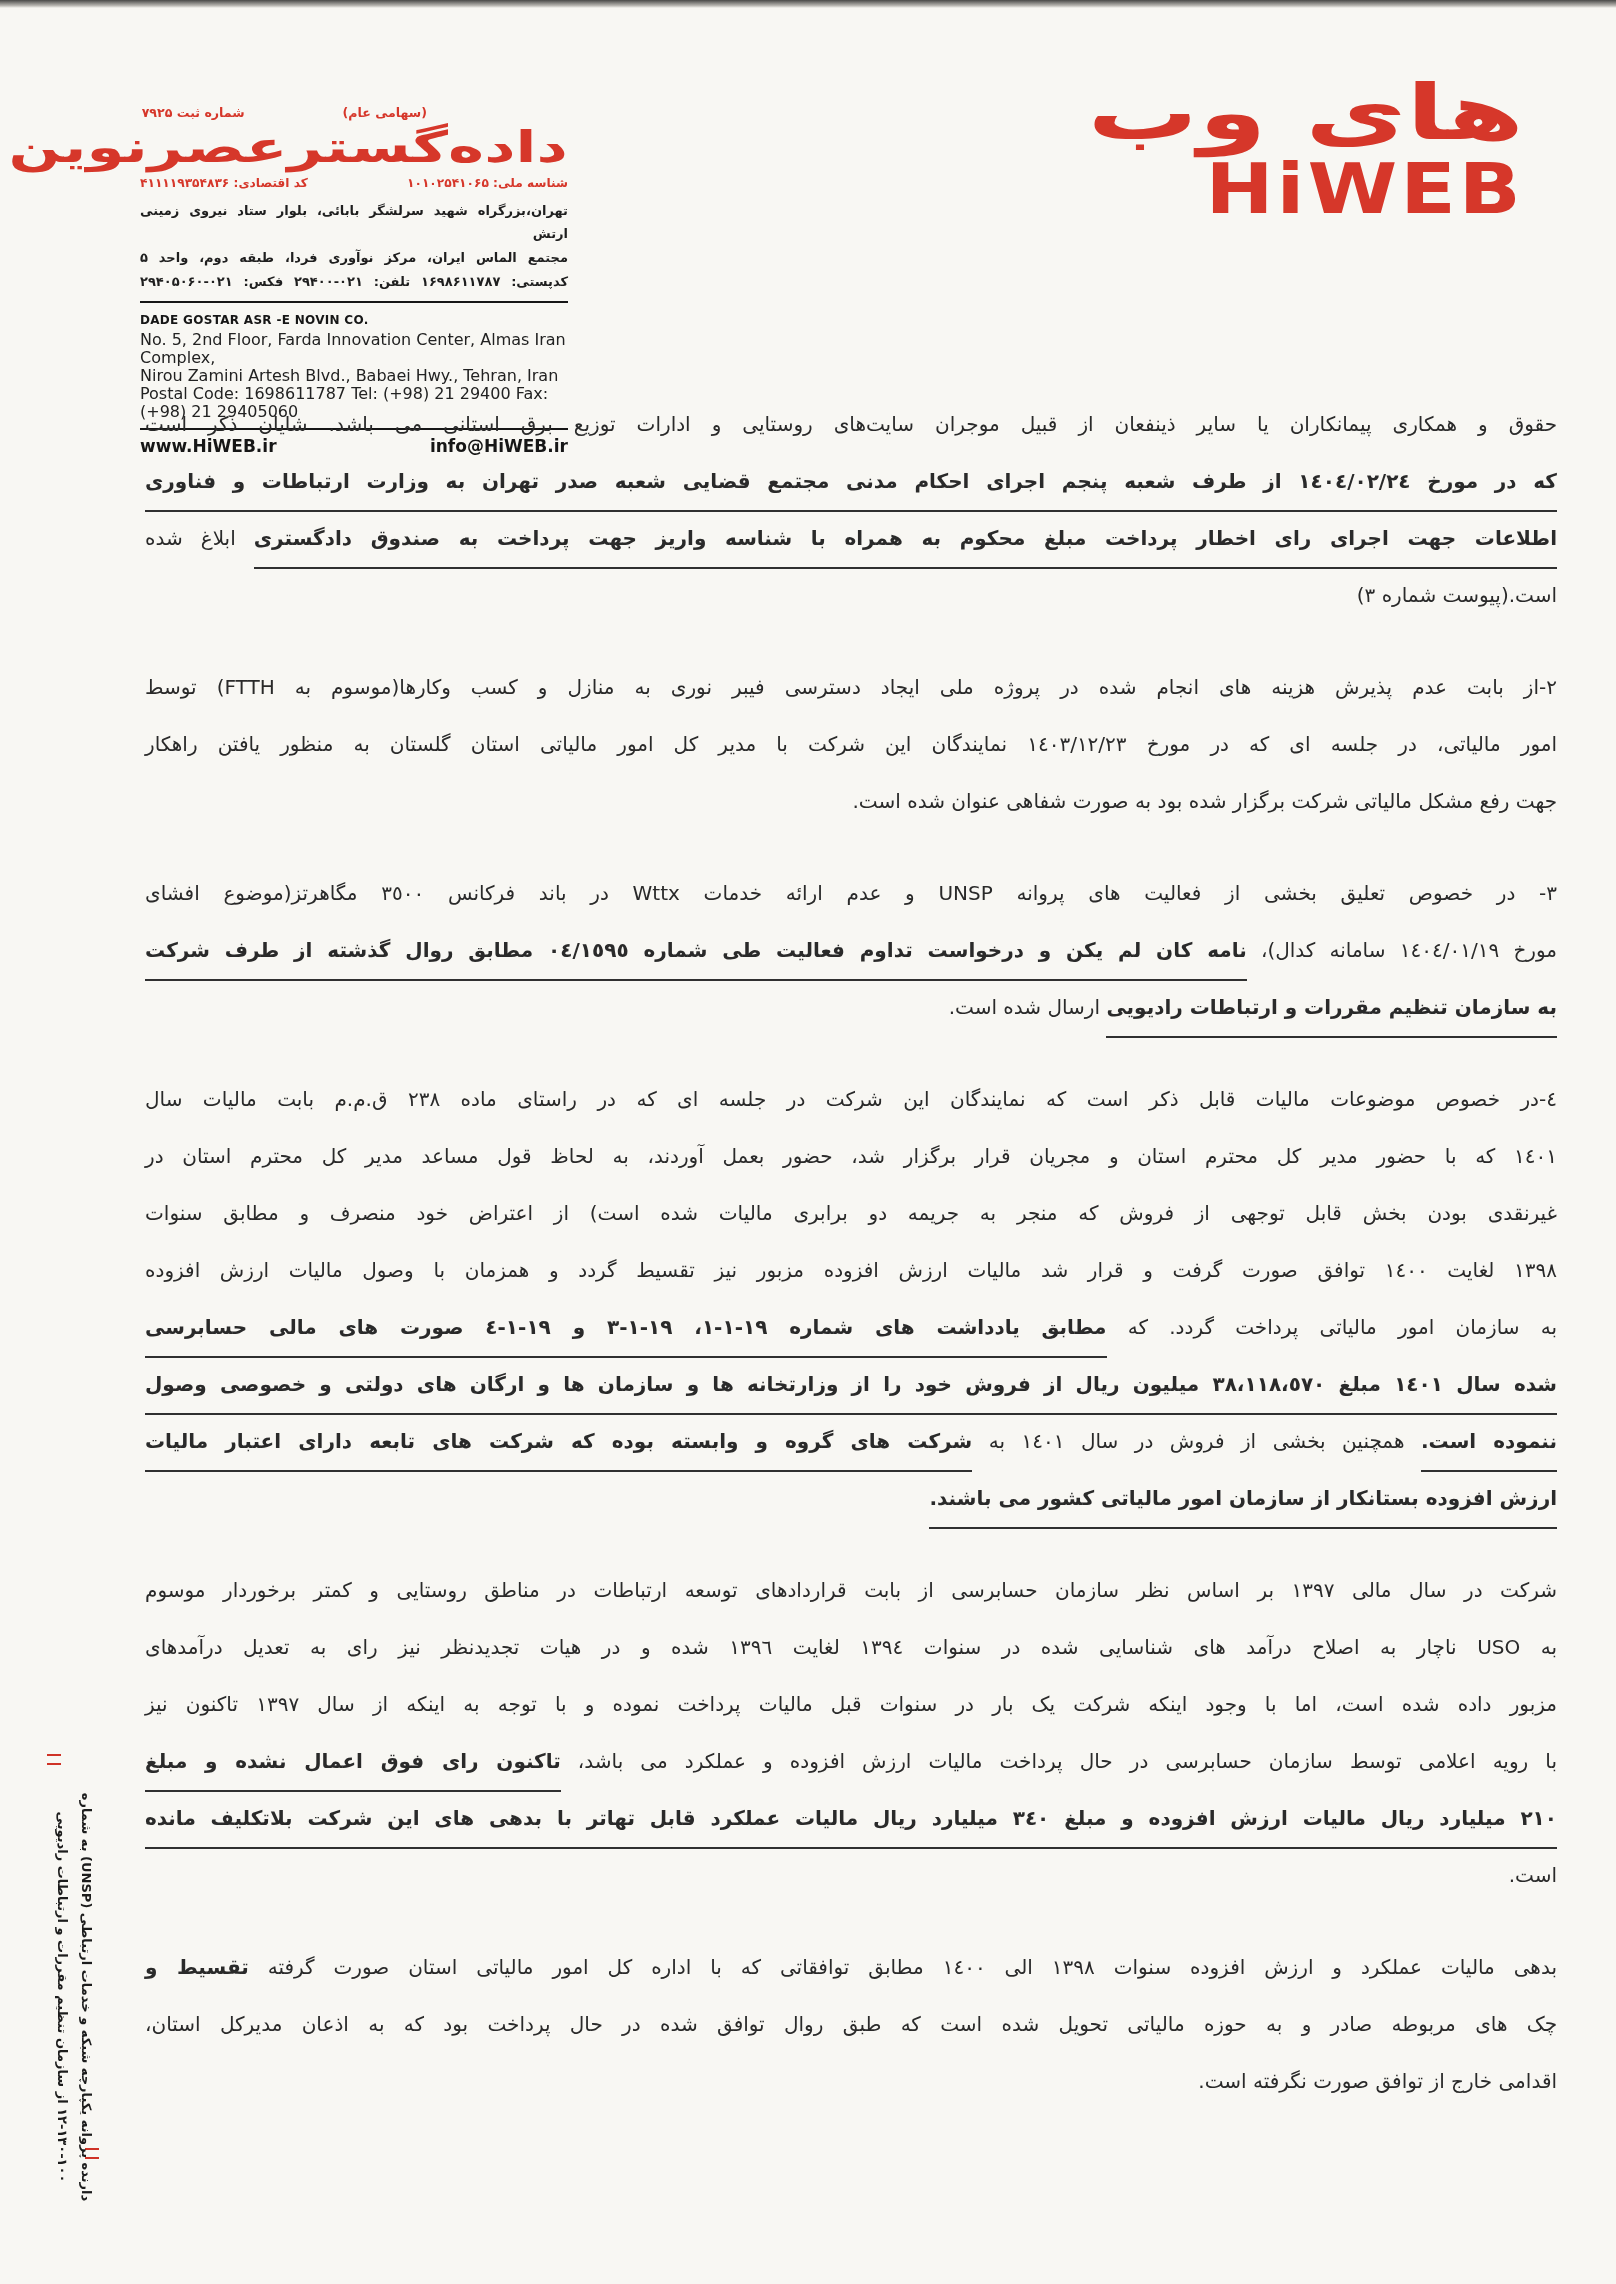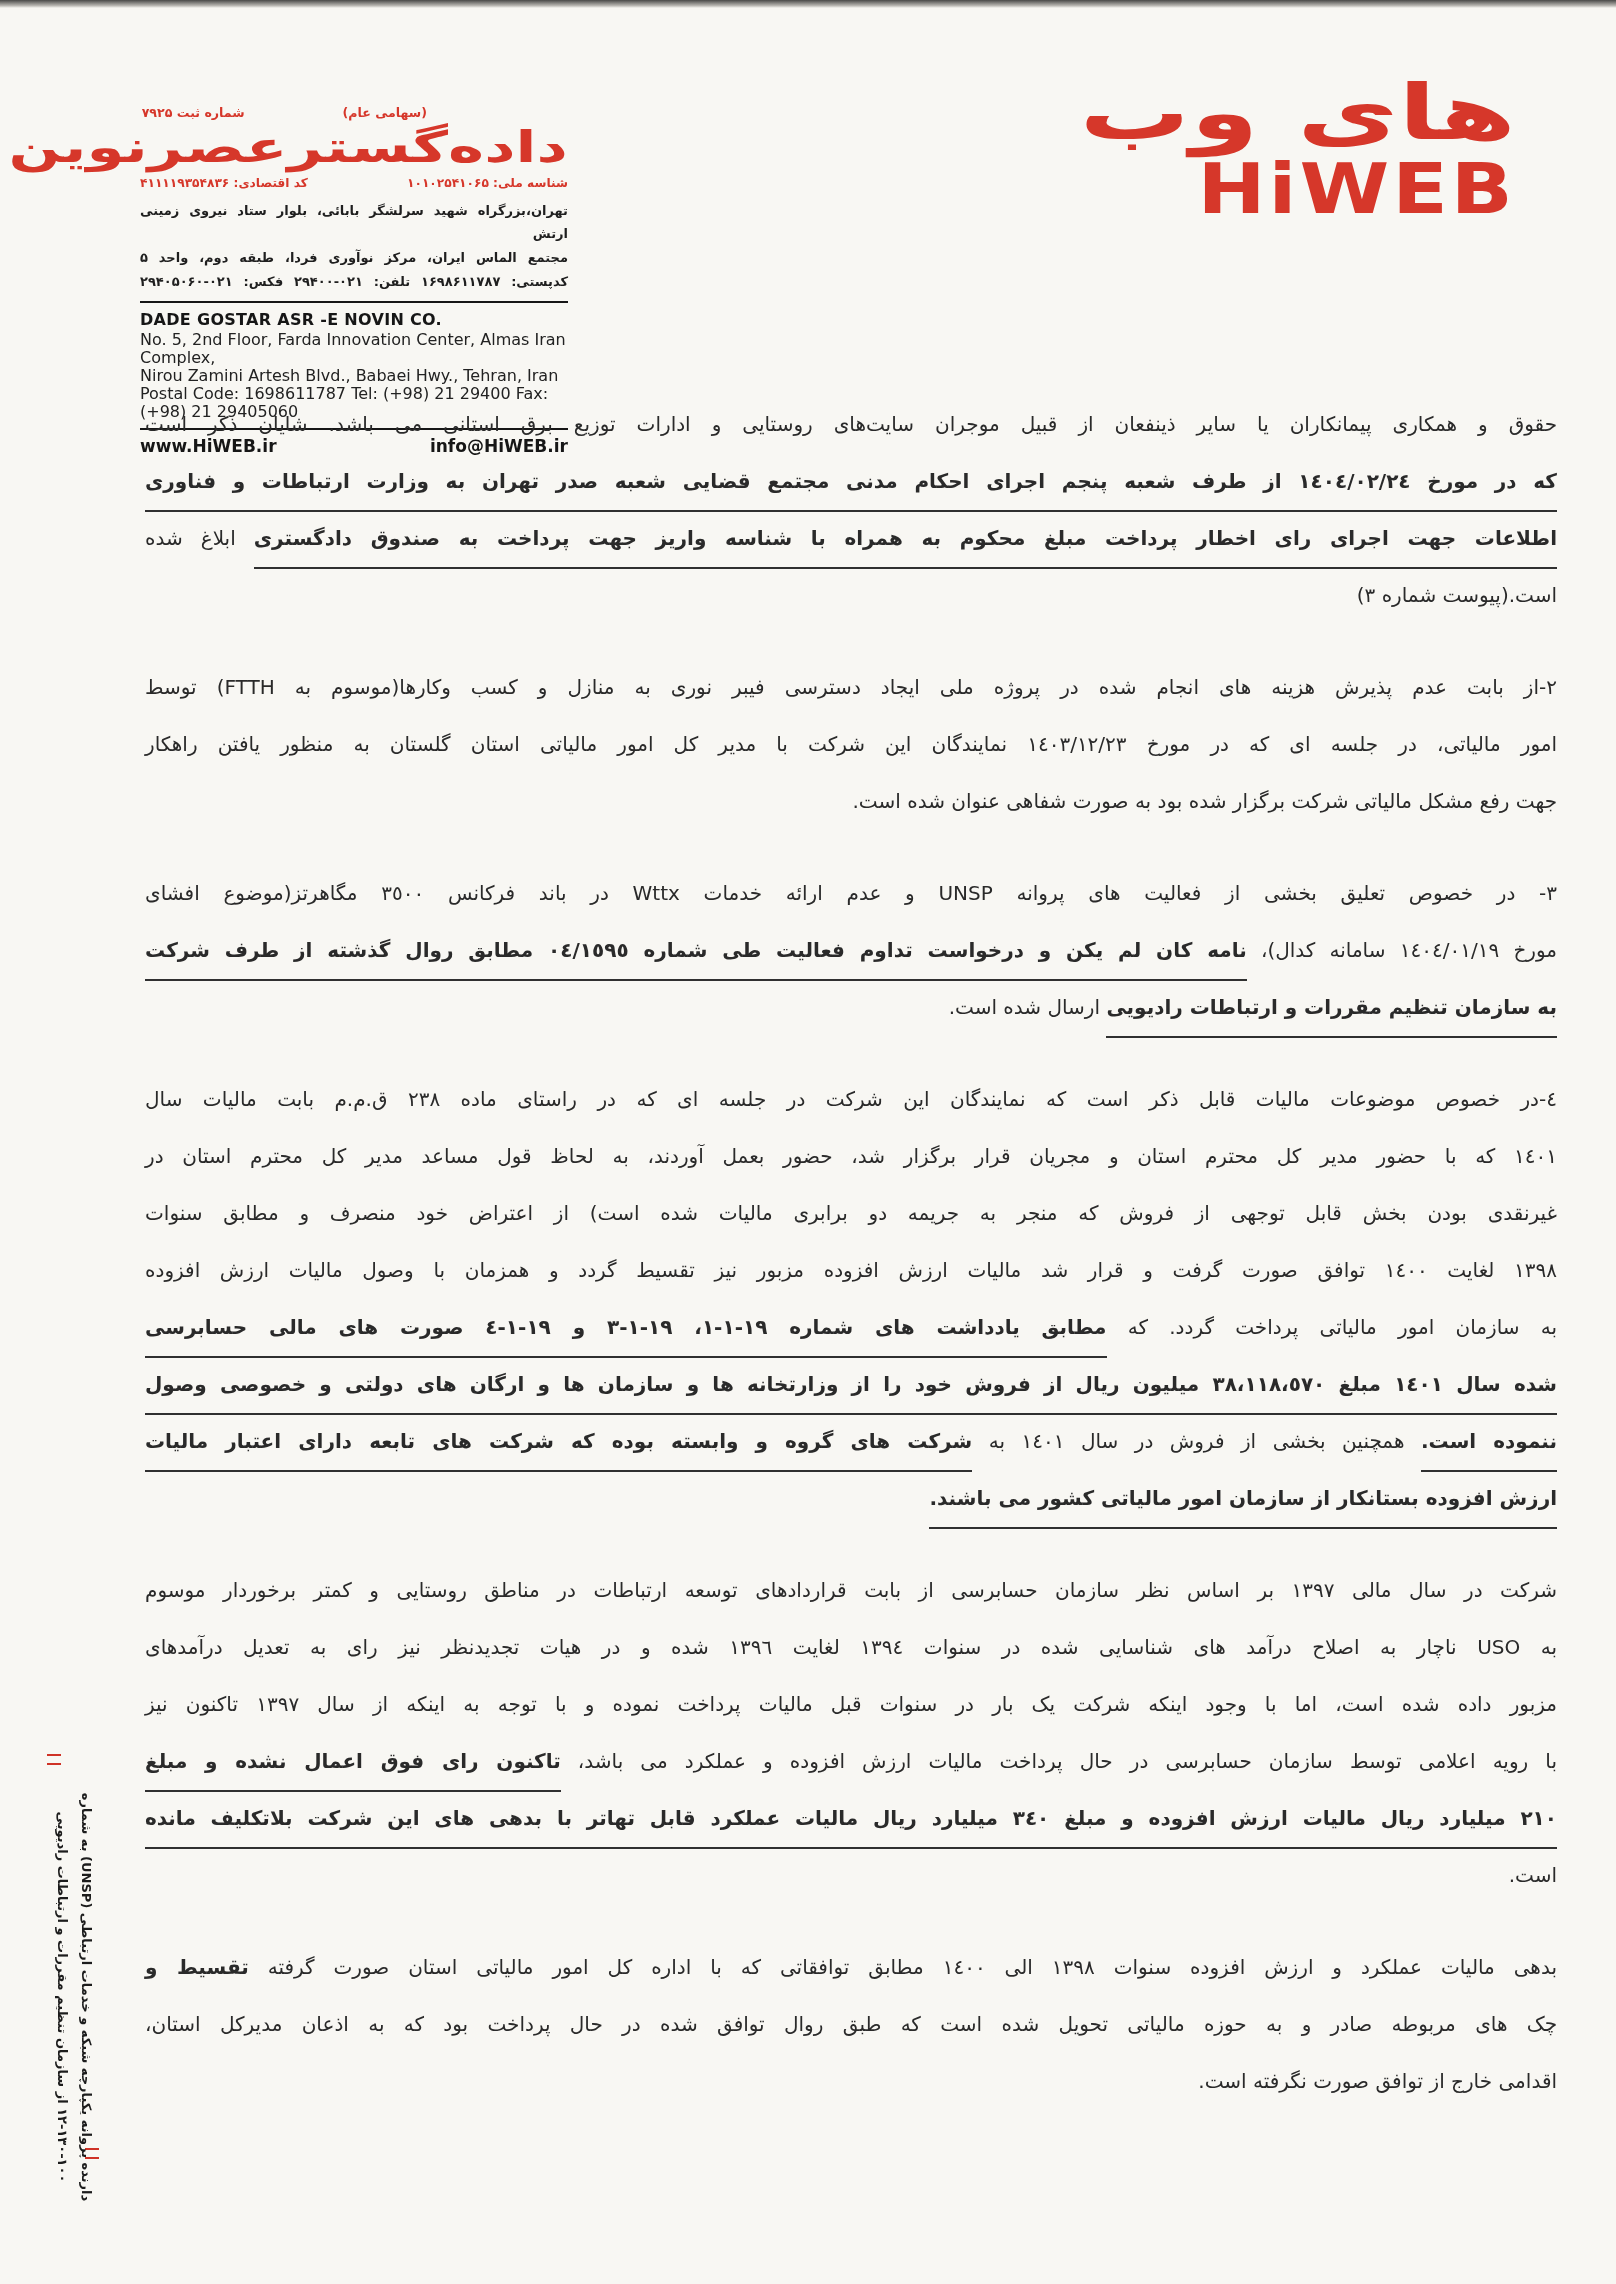--- a/index.html
+++ b/index.html
@@ -18,27 +18,27 @@
       font-size:12.6px; font-weight:700; line-height:17px;}
   .lh-meta-row span:first-child{margin-right:141px;}
   .lh-wordmark{font-weight:800; font-size:43px; line-height:52px; white-space:nowrap;
       display:inline-block; transform:scaleX(1.42); transform-origin:right center;}
   .lh-ids{display:flex; justify-content:space-between; font-size:12.2px;
       font-weight:700; margin:3.4px 0 8.4px;}
   .lh-addr-fa{font-size:13px; font-weight:700; color:#1f1f1f; line-height:23.6px;}
   .lh-addr-fa .aline{text-align:justify; text-align-last:justify;}
   .lh-rule{border:none; border-top:2.5px solid #161616; margin:7.6px 0 5.9px;}
   .lh-en{direction:ltr; text-align:left; color:#161616;}
-  .lh-en-name{font-weight:800; font-size:16px; line-height:22px; letter-spacing:0.3px;}
+  .lh-en-name{font-weight:800; font-size:12px; line-height:22px; letter-spacing:0.3px;}
   .lh-addr-en{font-size:16px; font-weight:400; line-height:18px; color:#222;}
   .lh-web-row{display:flex; direction:ltr; justify-content:space-between;
       font-size:17px; font-weight:700; color:#161616; margin-top:1.7px;}
 
   
-  .brand{position:absolute; right:100px; top:72px; text-align:right; line-height:1;}
+  .brand{position:absolute; right:92px; top:72px; text-align:right; line-height:1;}
   .brand-fa{font-size:76px; font-weight:900; line-height:81px; white-space:nowrap;
       display:inline-block; transform:scaleX(1.45); transform-origin:right center;}
   .brand-en{font-size:69px; font-weight:900; letter-spacing:2.5px; line-height:72px;
       display:inline-block; transform:scaleX(1.18); transform-origin:right center;}
 
   
   .doc-body{position:absolute; top:396px; right:59px; left:145px;
       direction:rtl; font-size:20px; color:#2a2a2a;}
   .para{margin-bottom:35px;}
   .bline{line-height:57px; text-align:justify; text-align-last:justify;}

